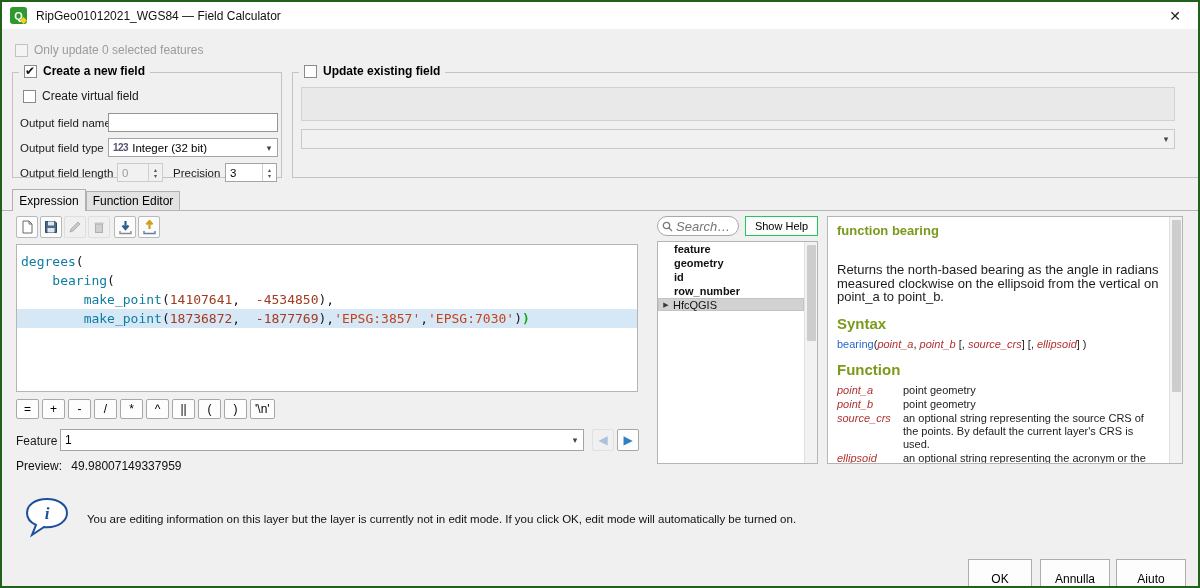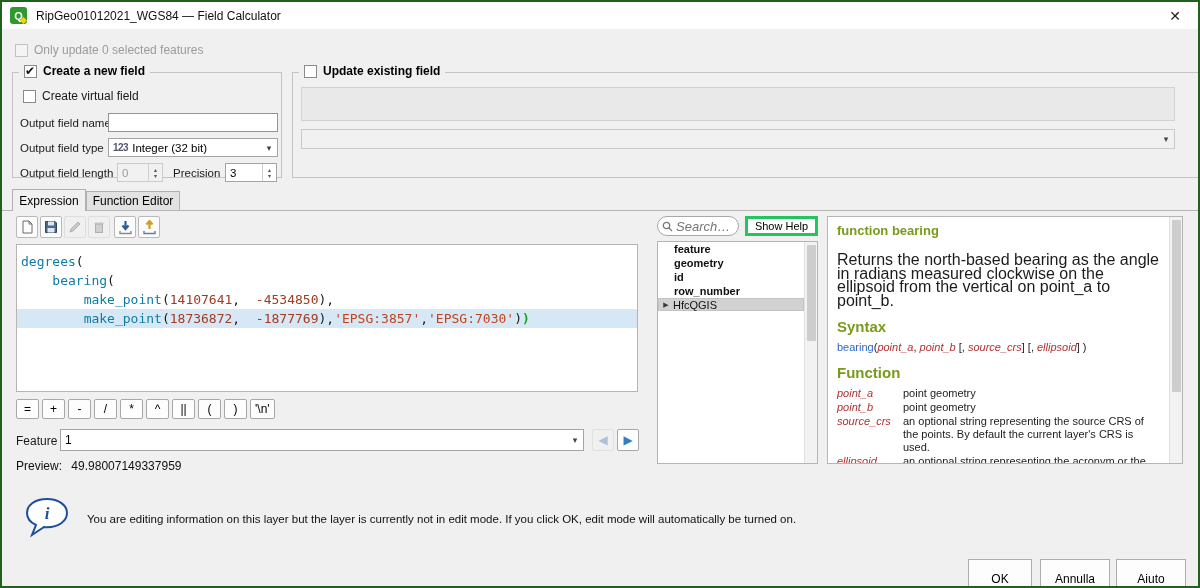--- a/index.html
+++ b/index.html
@@ -79,39 +79,39 @@
              justify-content:center; font-size:12px; border-radius:2px; }
   .nav-prev { left:590px; border:1px solid #e0e0e0; background:transparent; color:#aac3d8; }
   .nav-next { left:615px; border:1px solid #a8a8a8; background:#fdfdfd; color:#2f7fc1; cursor:pointer; }
   .previewrow { position:absolute; left:14px; top:457px; font-size:12px; color:#111; }
 
   
   .searchbox { position:absolute; left:655px; top:214px; width:82px; height:20px; background:#fff;
                border:1px solid #a8a8a8; border-radius:10px; display:flex; align-items:center; padding:0 4px; }
   .searchbox input { border:none; outline:none; width:56px; font-size:13px; font-style:italic;
                      color:#555; background:transparent; font-family:inherit; margin-left:3px; }
-  .btn-light { position:absolute; border:3px solid #22c55e; background:#fdfdfd; font-size:11px;
+  .btn-light { position:absolute; border:1px solid #22c55e; background:#fdfdfd; font-size:11px;
                font-family:inherit; cursor:pointer; }
   .tree { position:absolute; left:655px; top:239px; width:161px; height:223px; background:#fff;
           border:1px solid #b5b5b5; overflow:hidden; }
   .tree-row { display:flex; align-items:center; height:13.9px; font-size:11px; color:#111;
               width:calc(100% - 13px); cursor:pointer; }
   .tree-row.bold { font-weight:bold; padding-left:16px; }
   .tree-row.group { background:#d2d2d2; }
   .tree-arrow { width:14px; text-align:center; font-size:7px; color:#3a3a3a; flex:none; }
   .vscroll { position:absolute; right:0; top:0; bottom:0; width:13px; background:#f2f2f2;
              border-left:1px solid #e0e0e0; }
   .vthumb { position:absolute; left:2px; width:9px; background:#cdcdcd; border-radius:1px; cursor:grab; }
 
   
   .help { position:absolute; left:825px; top:214px; width:356px; height:248px; background:#fff;
           border:1px solid #b5b5b5; overflow:hidden; }
   .help-inner { padding:6px 20px 4px 9px; }
   .help-title { font-size:13px; font-weight:bold; color:#7a9a1b; }
-  .help-desc { margin-top:15px; font-size:16px; line-height:13.5px; color:#1c1c1c; }
+  .help-desc { margin-top:25px; font-size:13px; line-height:13.5px; color:#1c1c1c; }
   .help-h { margin-top:11px; font-size:15px; font-weight:bold; color:#7a9a1b; }
   .syntax-line { margin-top:6px; font-size:11px; }
   .syn-fnlink { color:#2a66c9; }
   .syn-plain { color:#222; }
   .syn-arg { color:#b03030; font-style:italic; }
   .help-note { margin-top:8px; font-size:11px; color:#1c1c1c; }
   .args { margin-top:6px; }
   .arg-row { display:flex; margin-bottom:1px; }
   .arg-name { width:66px; flex:none; color:#b03030; font-style:italic; font-size:11px; }
   .arg-desc { flex:1; font-size:11px; line-height:13px; color:#1c1c1c; }

